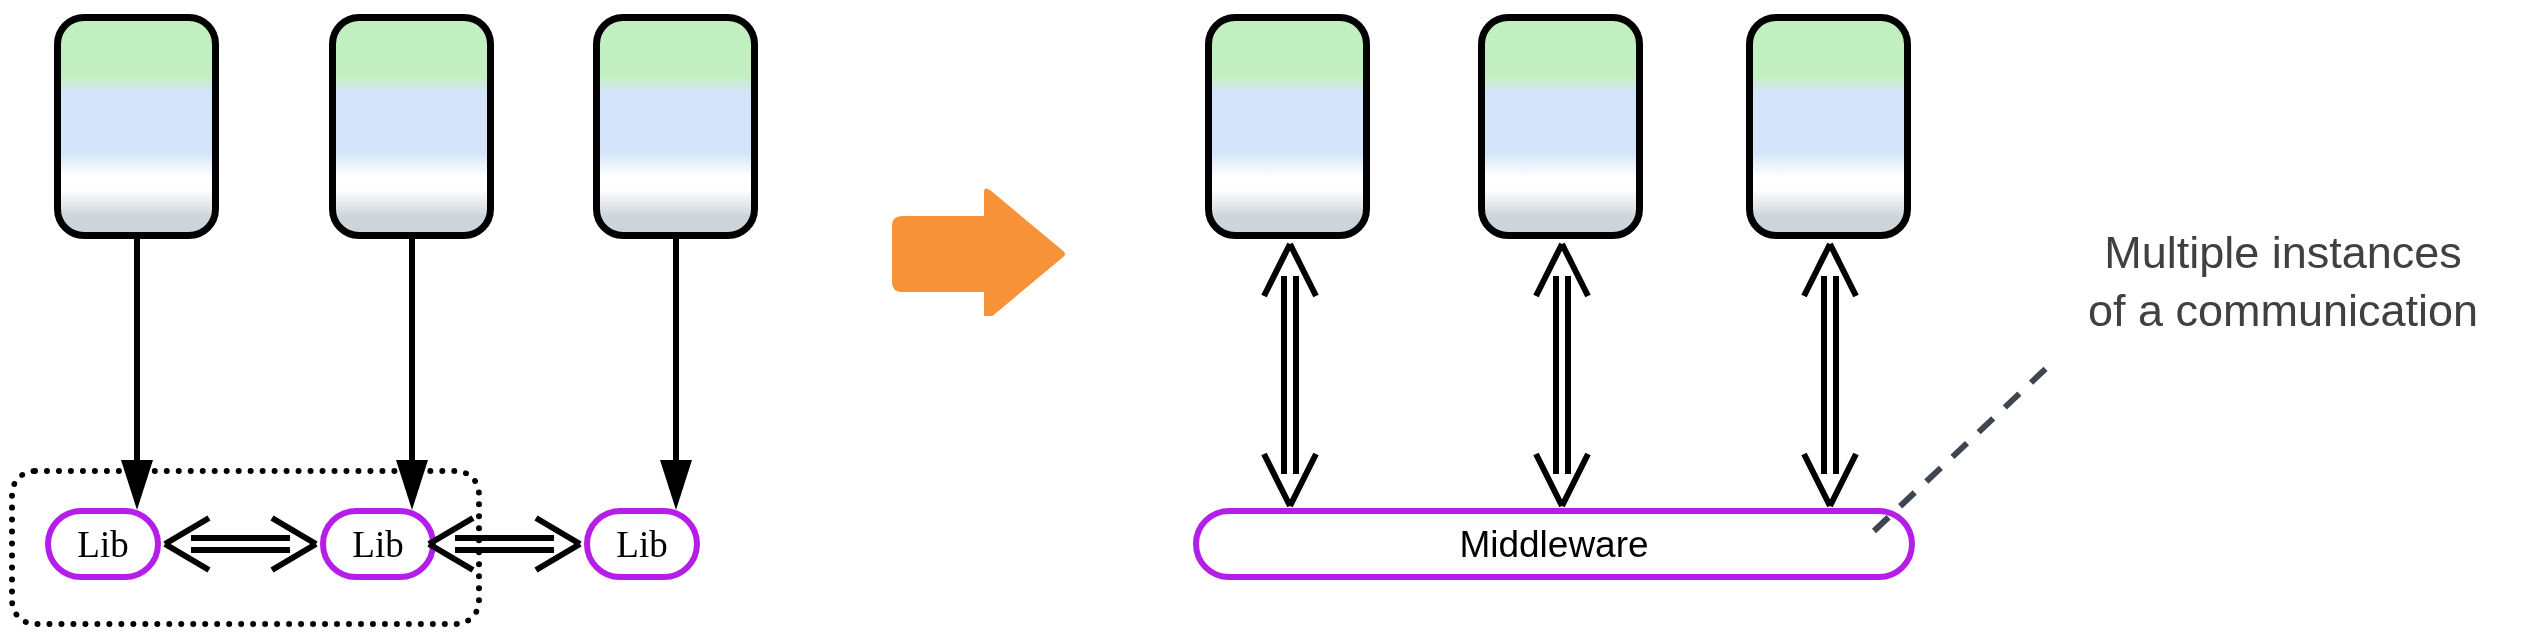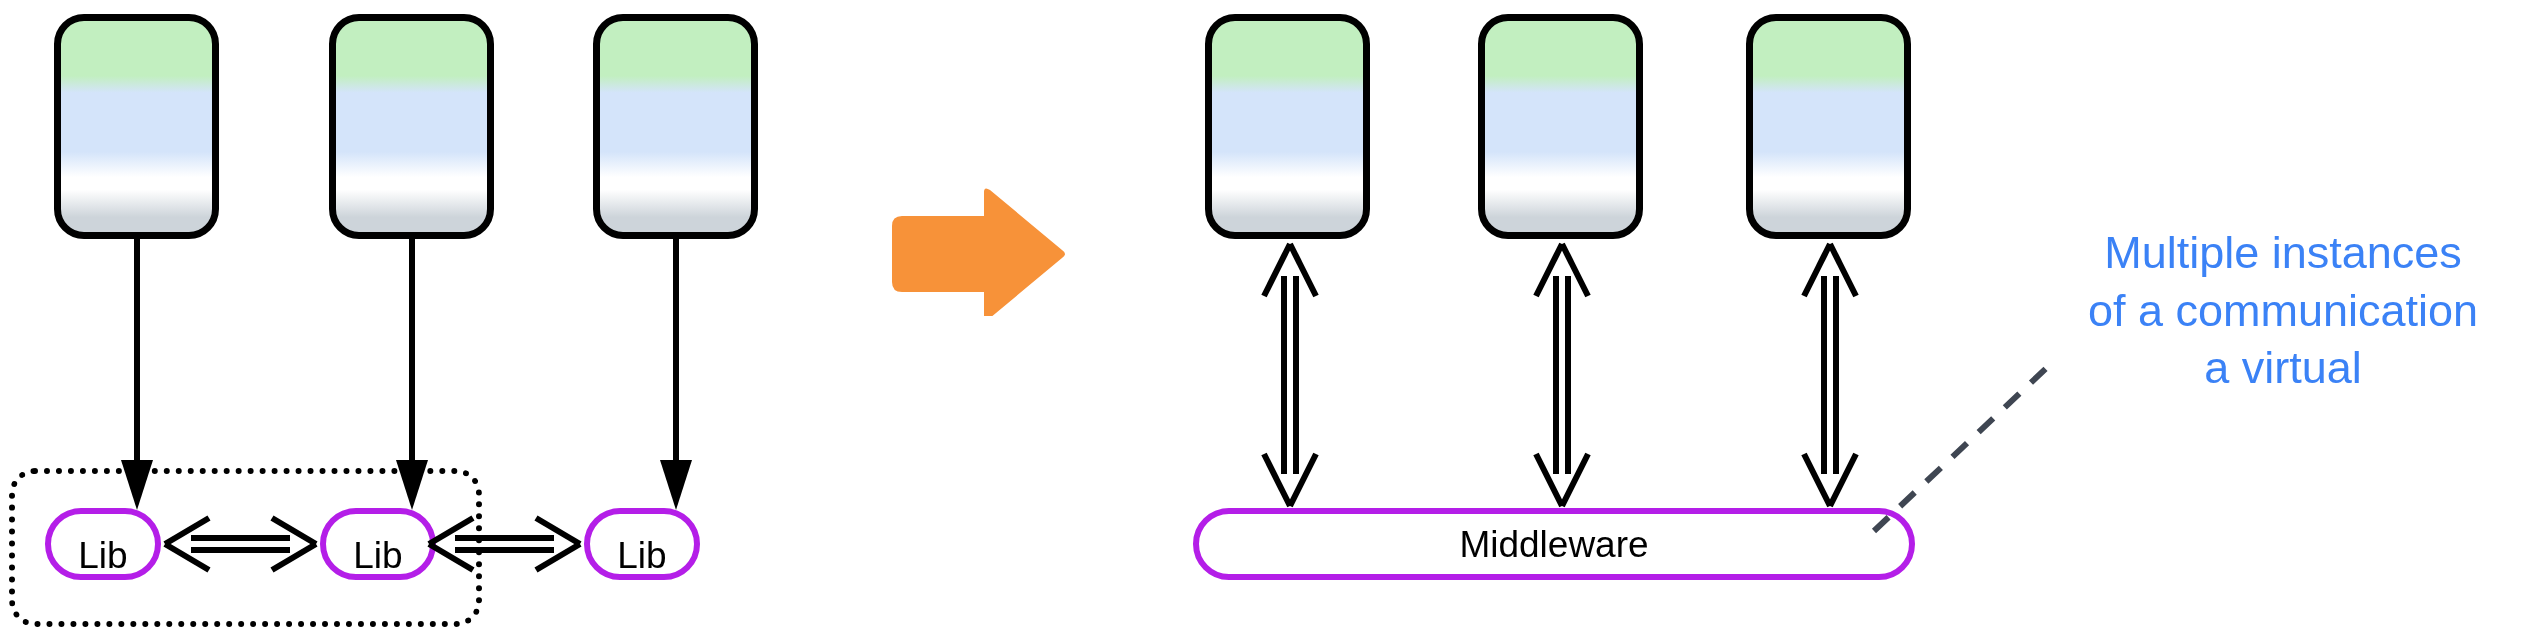--- a/index.html
+++ b/index.html
@@ -66,25 +66,26 @@
   
   .lib-box {
     position: absolute;
     width: 116px;
     height: 72px;
     border: 6px solid #b41ee8;
     border-radius: 36px;
     box-sizing: border-box;
     background: #ffffff;
     display: flex;
-    align-items: flex-end;
+    align-items: center;
     justify-content: center;
     color: #000000;
     font-size: 37px;
     line-height: 1;
+    font-family: Liberation Serif, serif;
   }
 
   
   .middleware-bar {
     position: absolute;
     left: 1193px;
     top: 508px;
     width: 722px;
     height: 72px;
     border: 6px solid #b41ee8;
@@ -107,21 +108,21 @@
 
   
   .annotation {
     position: absolute;
     left: 2020px;
     top: 224px;
     width: 526px;
     text-align: center;
     font-size: 45px;
     line-height: 1.28;
-    color: #3b82f6;
+    color: #404040;
   }
   .annotation .line { display: block; white-space: nowrap; }
   .annotation em { font-style: italic; }
 
   .leader-line {
     position: absolute;
     left: 1870px;
     top: 355px;
     width: 190px;
     height: 180px;
@@ -225,16 +226,15 @@
     <span>Middleware</span>
   </div>
 
   <svg class="leader-line" viewBox="0 0 190 180">
     <line x1="4" y1="176" x2="186" y2="4" stroke="#3f4652" stroke-width="6" stroke-dasharray="20 16"></line>
   </svg>
 
   <div class="annotation">
     <span class="line">Multiple instances</span>
     <span class="line">of a communication</span>
-    <span class="line">a virtual</span>
   </div>
 
 </div>
 
 </body></html>

